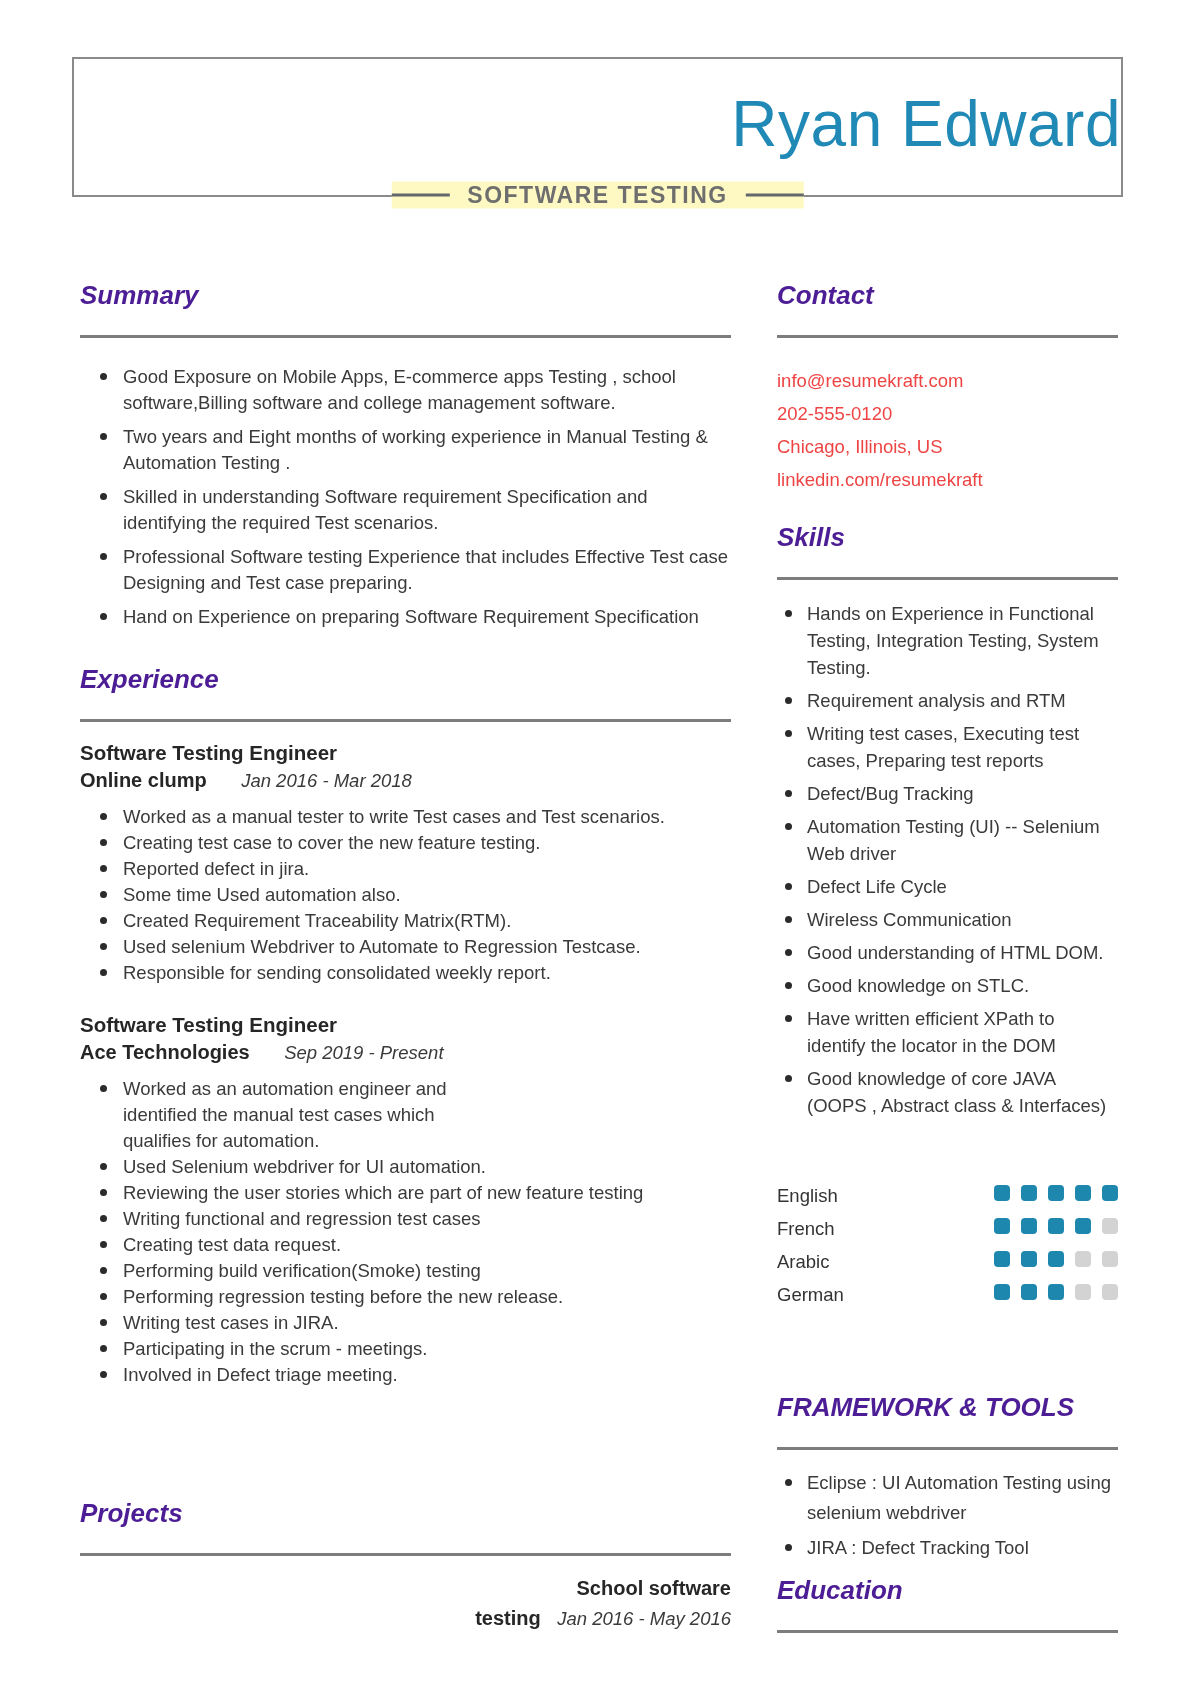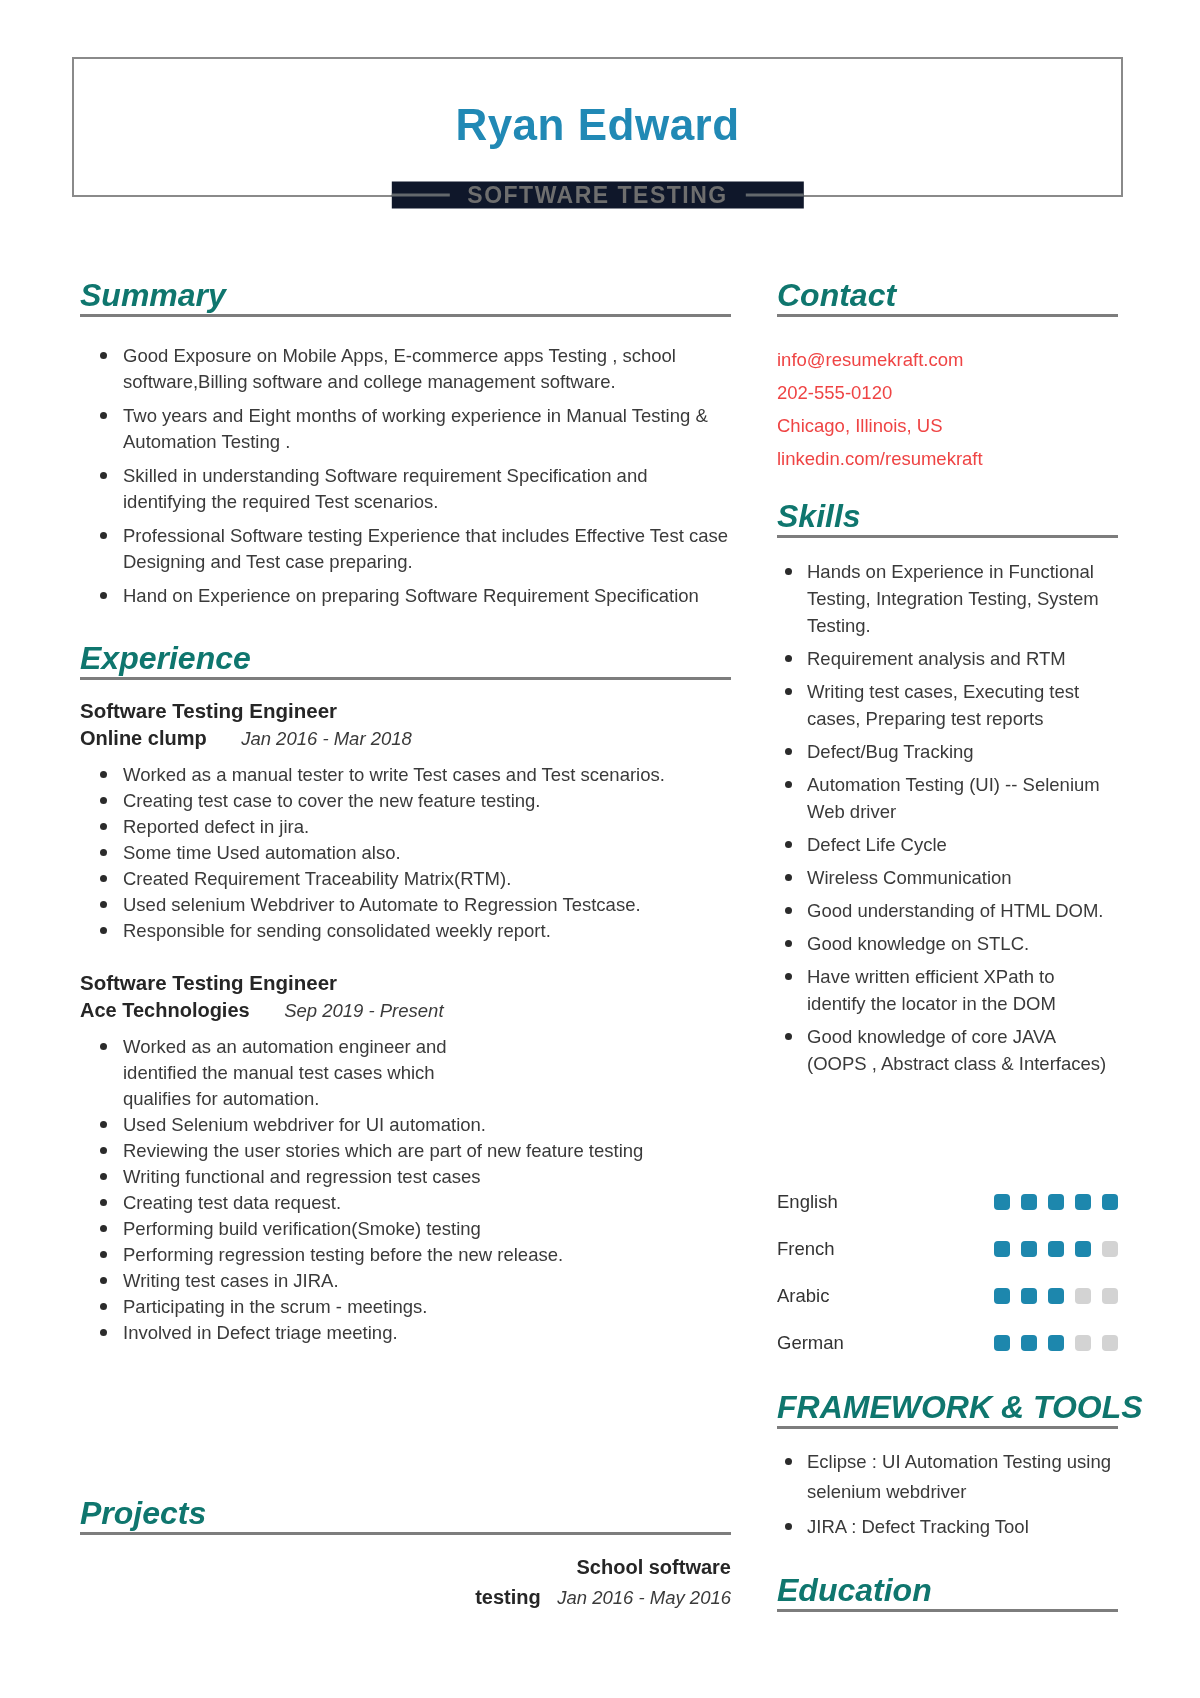--- a/index.html
+++ b/index.html
@@ -18,33 +18,33 @@
   .header-box {
     position: absolute;
     left: 72px; top: 57px;
     width: 1051px; height: 140px;
     border: 2px solid #8a8a8a;
   }
   .name {
     position: absolute;
     left: 0; right: 0; top: 50%;
     transform: translateY(-54%);
-    text-align: center;
-    font-size: 44px;
-    font-weight: bold;
+    text-align: right;
+    font-size: 64px;
+    font-weight: normal;
     color: #2189b5;
     letter-spacing: 0.5px;
   }
   .subtitle-wrap {
     position: absolute;
     left: 50%; bottom: 0;
     transform: translate(-50%, 50%);
     display: flex;
     align-items: center;
-    background: #0f172a;
+    background: #fef9c3;
     white-space: nowrap;
   }
   .subtitle-dash {
     width: 58px; height: 3px;
     background: #63686c;
   }
   .subtitle {
     font-size: 23px;
     font-weight: bold;
     letter-spacing: 1.5px;
@@ -52,26 +52,26 @@
     margin: 0 18px;
   }
 
   
   .col { position: absolute; top: 278px; bottom: 0; }
   .col.left  { left: 80px;  width: 651px; }
   .col.right { left: 777px; width: 341px; }
 
   h2.sec-h {
     margin: 0;
-    font-size: 32px;
+    font-size: 26px;
     line-height: 34px;
     font-style: italic;
     font-weight: bold;
-    color: #0f766e;
-    padding-bottom: 2px;
+    color: #4c1d95;
+    padding-bottom: 23px;
     border-bottom: 3px solid #7d7d7d;
     white-space: nowrap;
   }
 
   ul { list-style: none; margin: 0; padding: 0; }
   li {
     position: relative;
     font-size: 18.5px;
     line-height: 26px;
     color: #3a3a3a;
@@ -107,23 +107,22 @@
   
   .contact-list { margin-top: 26px; }
   .contact-line { font-size: 18.5px; line-height: 33px; color: #ef4444; }
   .sec-skills { margin-top: 24px; }
   .skills-list { margin-top: 20px; }
   .skills-list li { line-height: 27px; margin-bottom: 6px; padding-left: 30px; }
   .skills-list li::before { left: 8px; top: 10px; }
   .sec-languages { position: absolute; left: 0; right: 0; top: 891px; }
   .lang-rows { margin-top: 16px; }
   .lang-row {
-    display: flex; justify-content: space-between; align-items: center;
+    display: flex; justify-content: space-between; 
     height: 33px;
-    margin-top: 14px;
   }
   .lang-label { font-size: 18.5px; color: #333333; }
   .lang-squares { display: flex; gap: 11px; }
   .sq { width: 16px; height: 16px; border-radius: 4px; display: inline-block; }
   .sq.filled { background: #1d87ad; }
   .sq.empty  { background: #d3d3d3; }
   .sec-framework { position: absolute; left: 0; right: 0; top: 1112px; }
   .fw-list { margin-top: 18px; }
   .fw-list li { line-height: 30px; margin-bottom: 5px; padding-left: 30px; }
   .fw-list li::before { left: 8px; top: 11px; }

